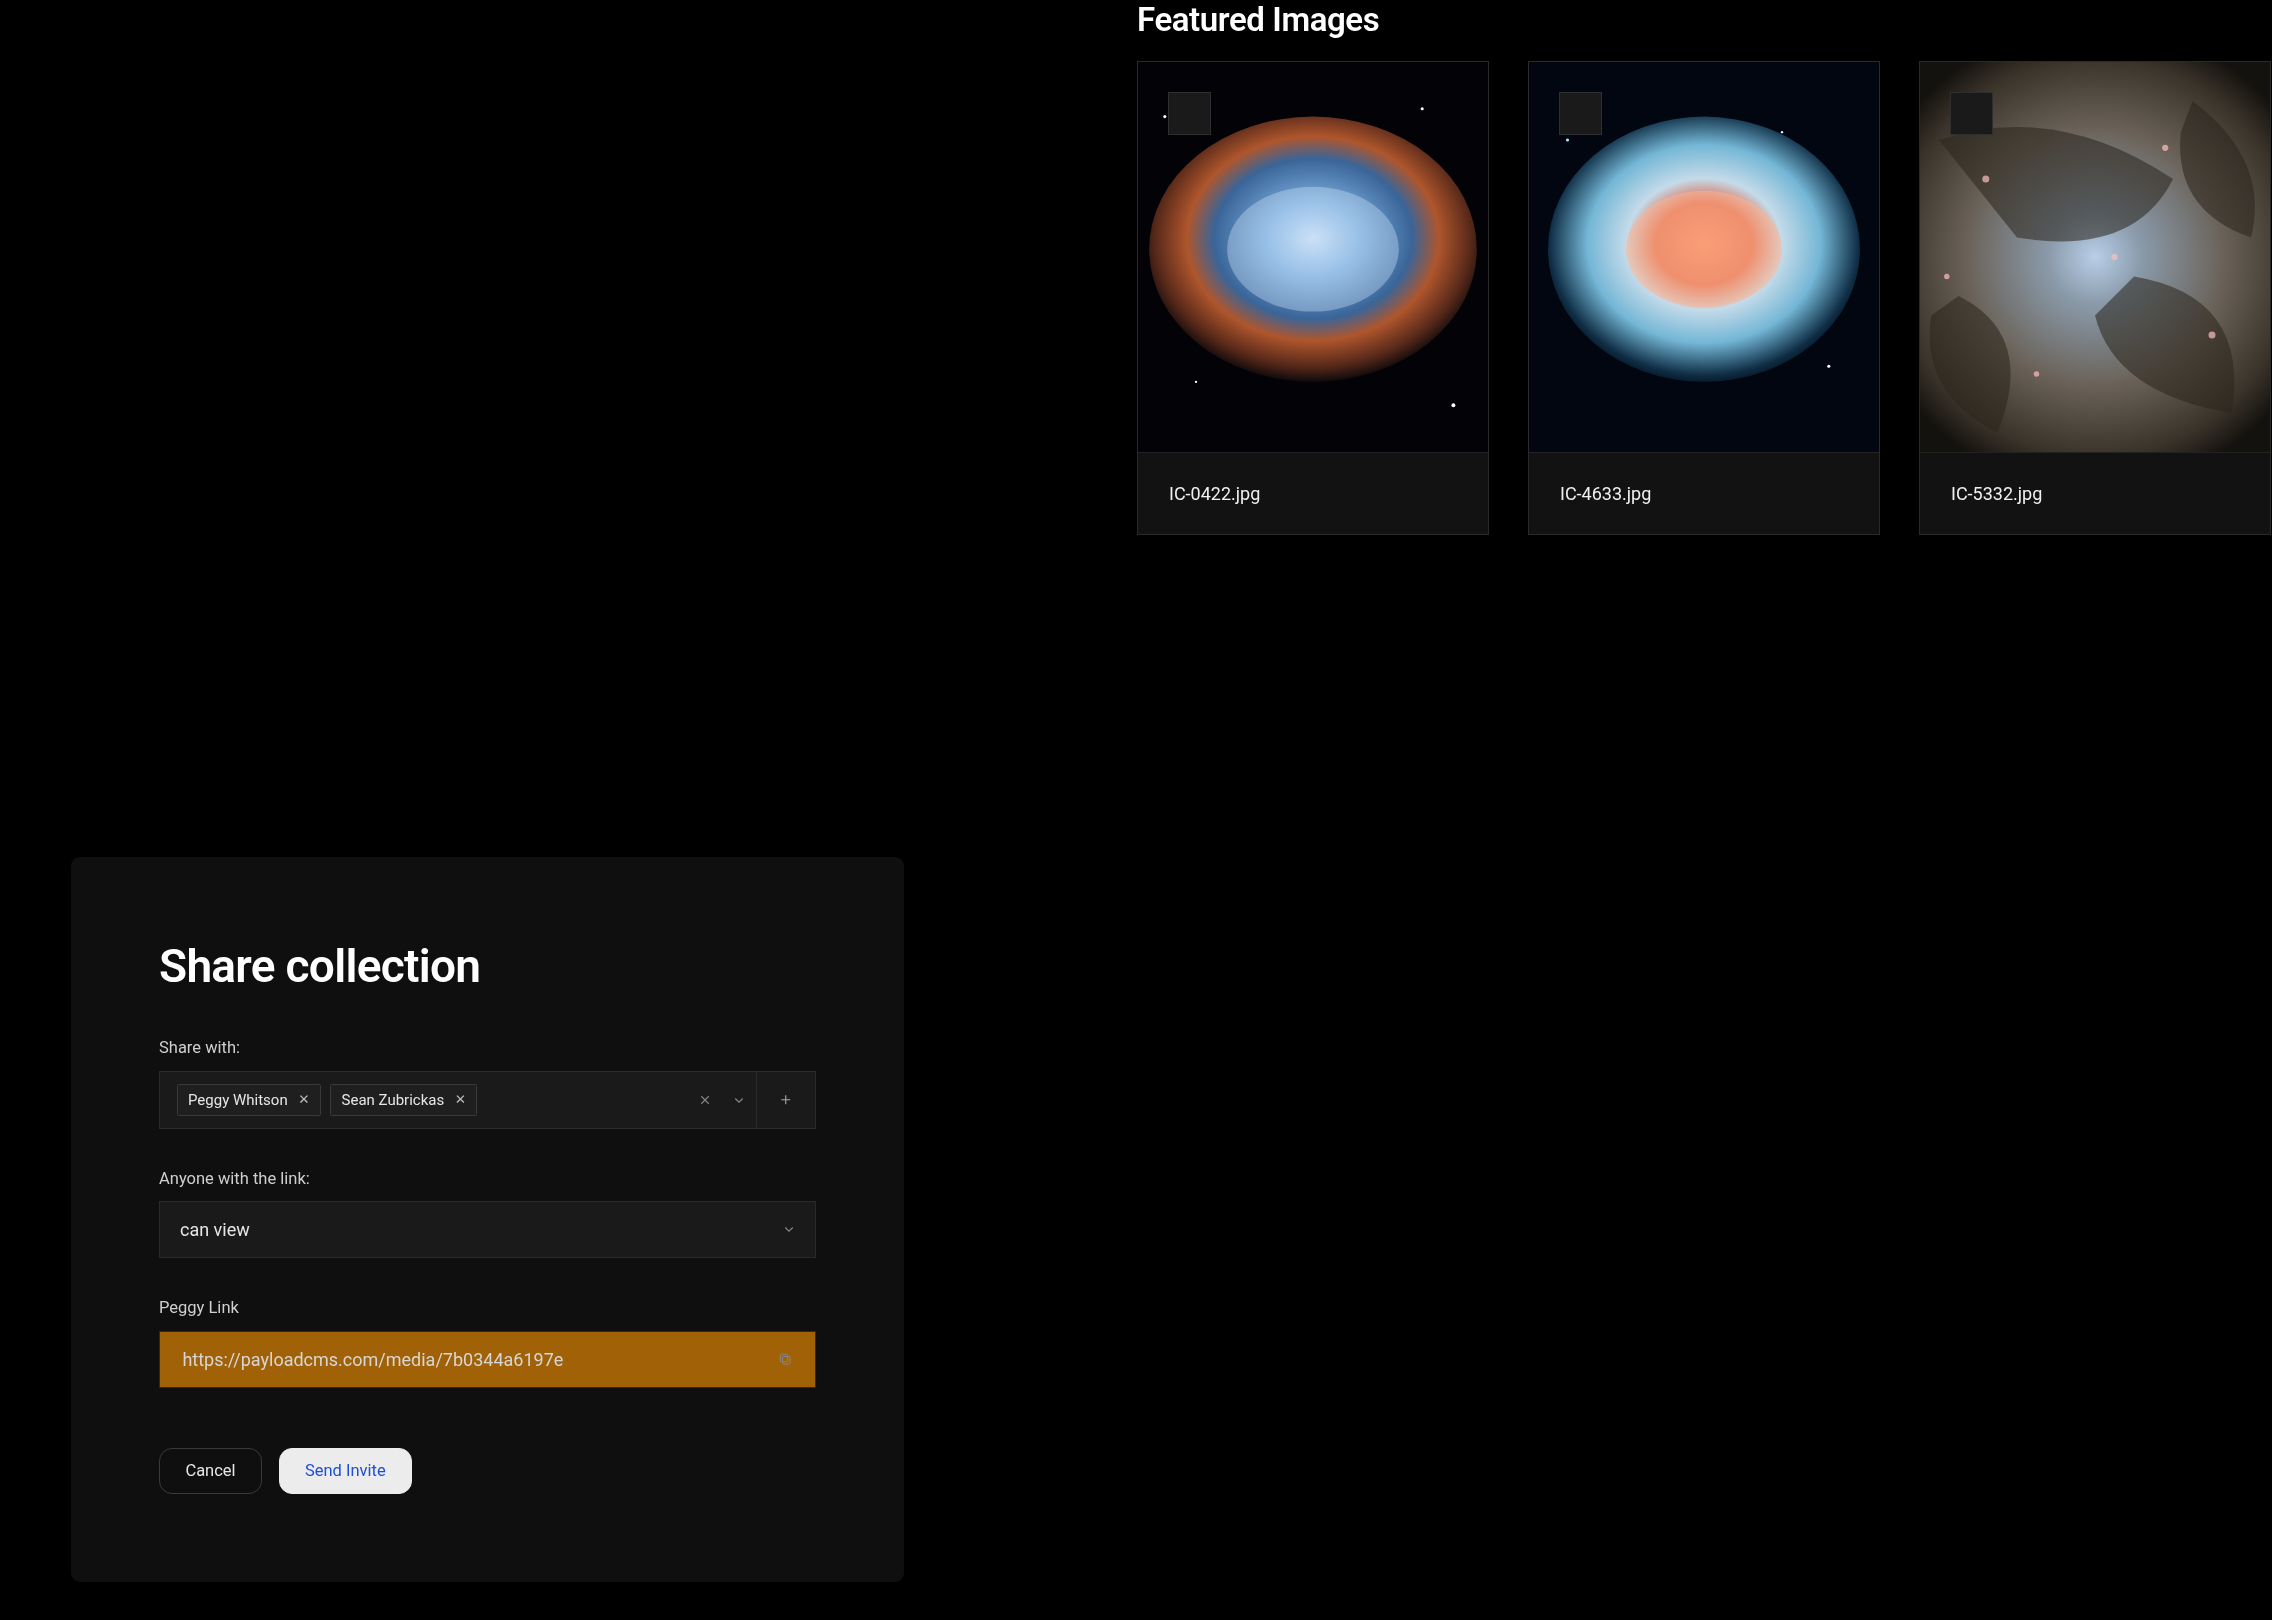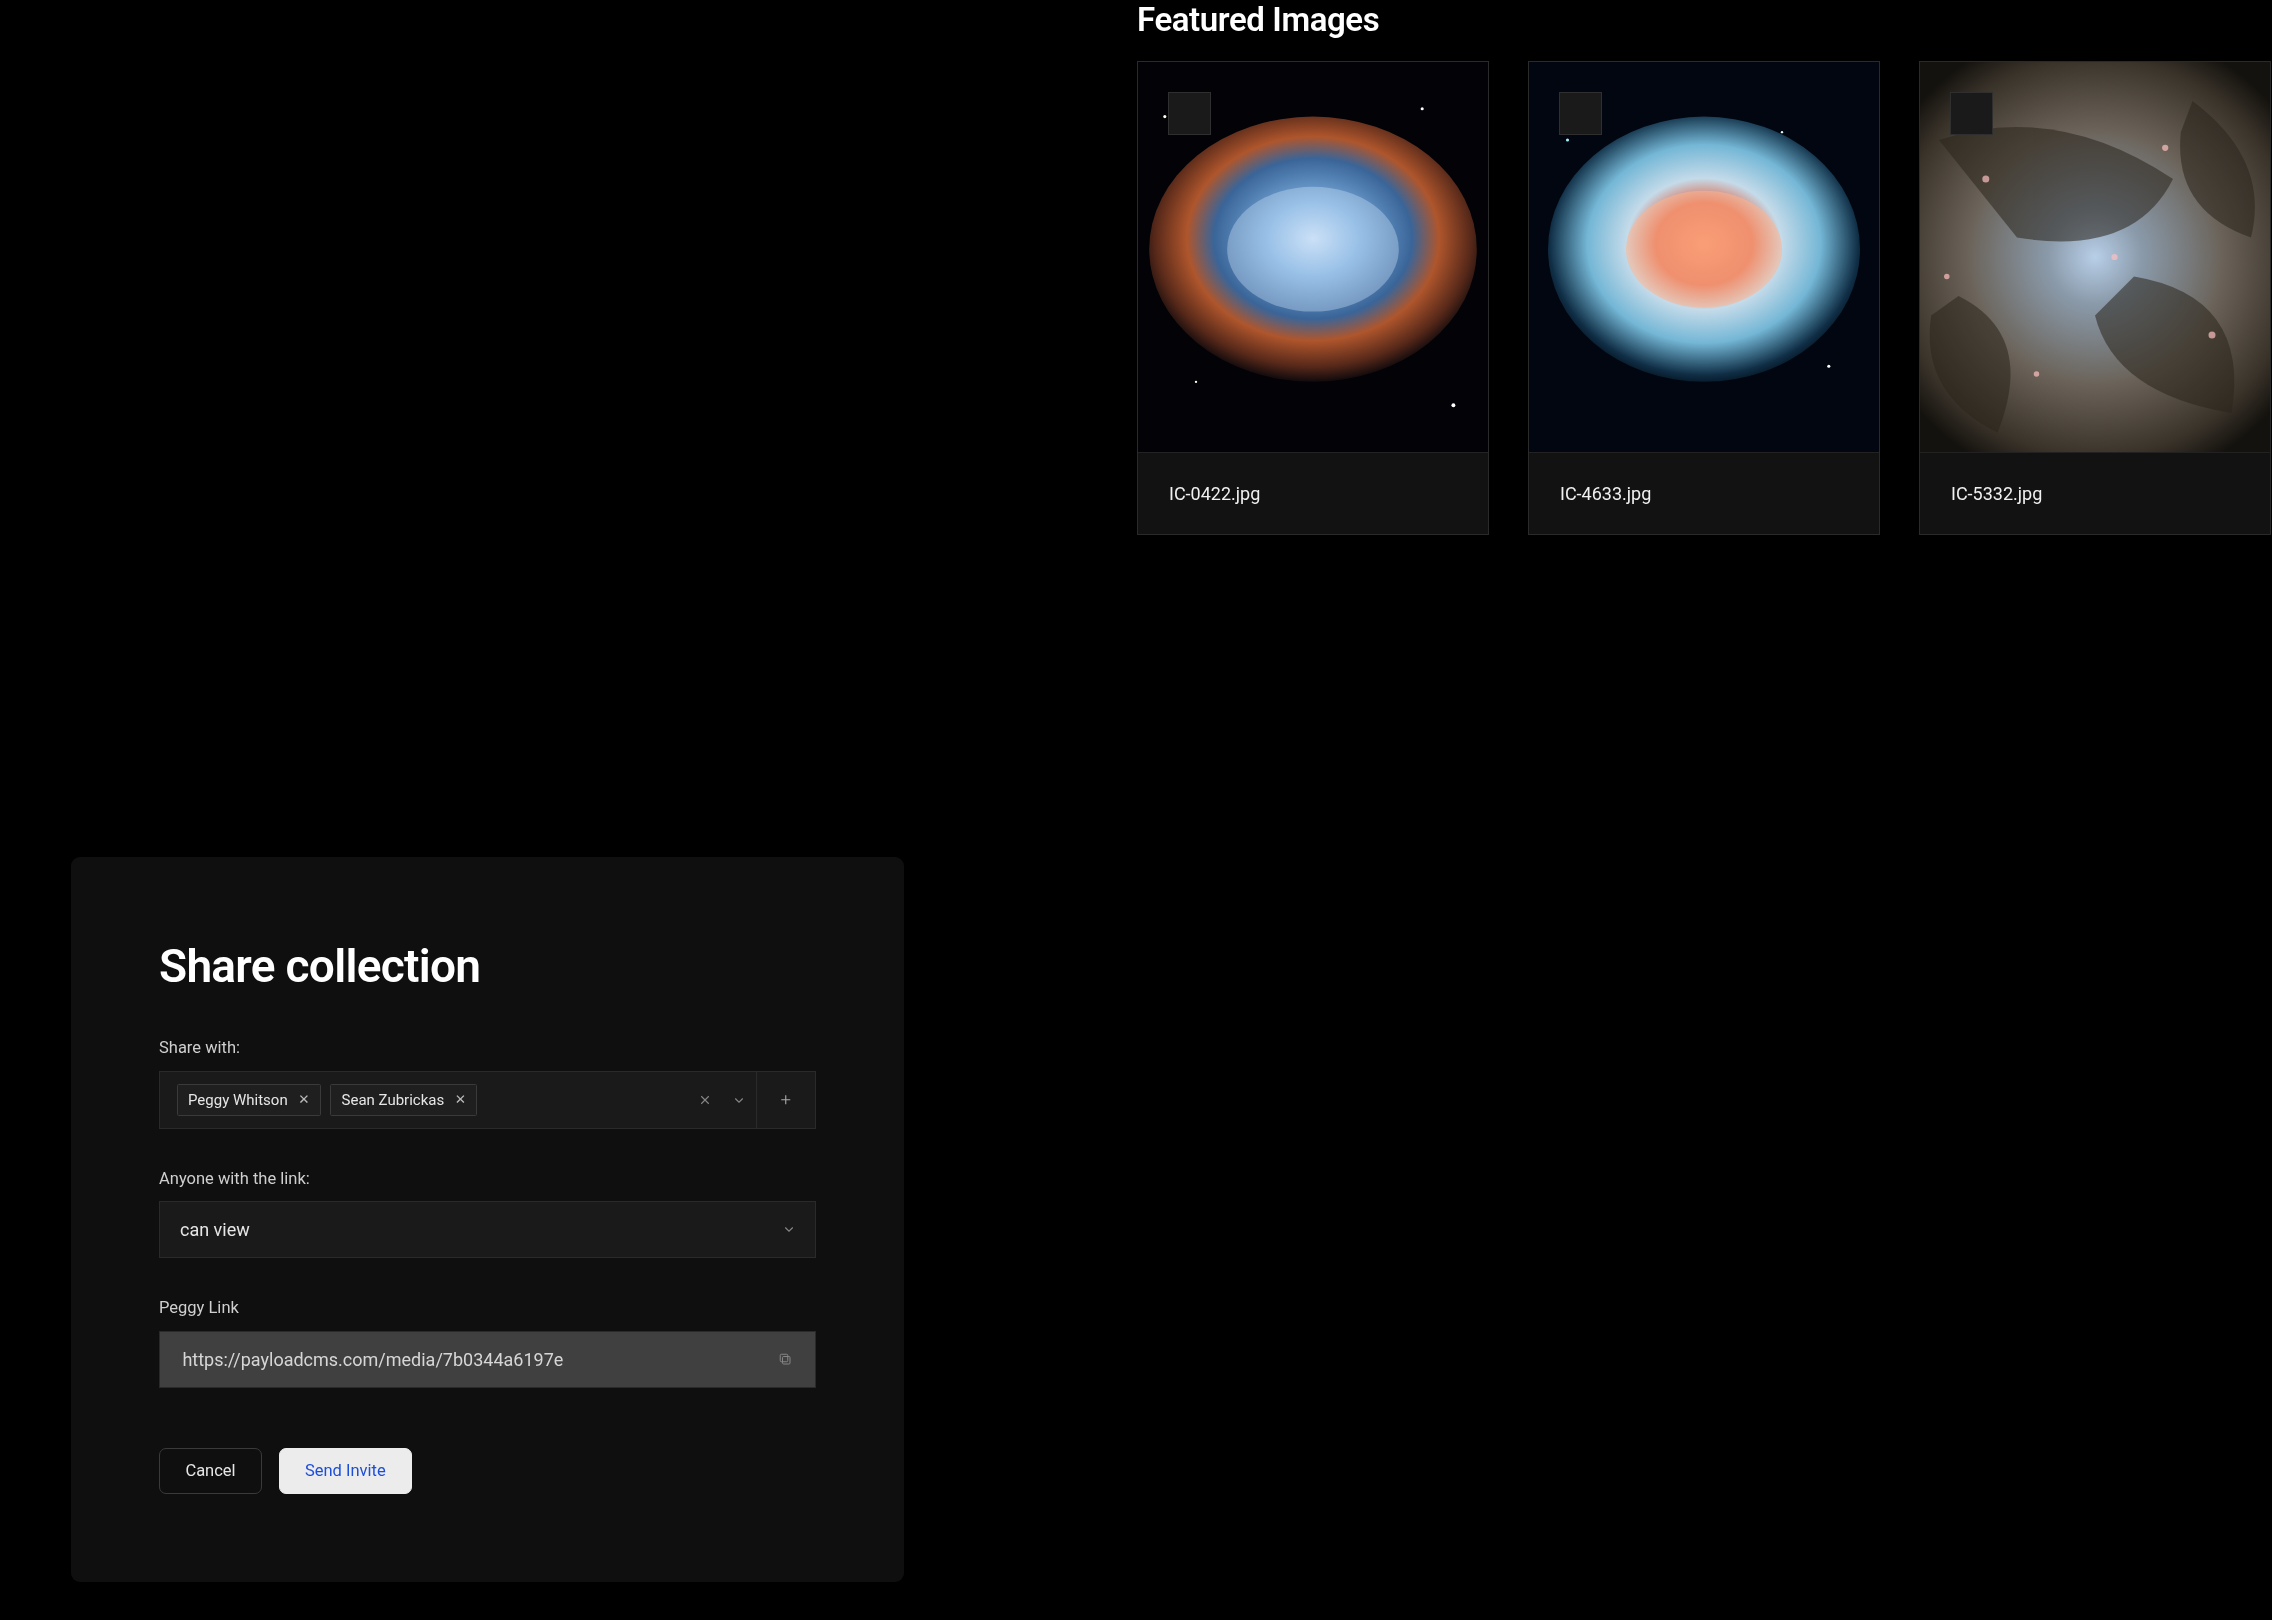--- a/index.html
+++ b/index.html
@@ -175,21 +175,21 @@
     }
     .chevron {
       font-size: 13.5px;
       color: #888;
     }
 
     .link-row {
       display: flex;
       align-items: center;
       justify-content: space-between;
-      background: #404040;
+      background: #a16207;
       border: 0.7px solid #2a2a2a;
       height: 57px;
       padding: 0 22.4px;
       margin-bottom: 60px;
     }
     .link-text {
       font-size: 18px;
       color: #d6d6d6;
       overflow: hidden;
       white-space: nowrap;
@@ -204,21 +204,21 @@
       display: flex;
       gap: 16.5px;
     }
     .btn {
       display: inline-flex;
       align-items: center;
       justify-content: center;
       height: 46px;
       padding: 0 25.4px;
       font-size: 16.5px;
-      border-radius: 7px;
+      border-radius: 13px;
       cursor: pointer;
     }
     .btn-secondary {
       background: #0f0f0f;
       border: 0.7px solid #3a3a3a;
       color: #e6e6e6;
     }
     .btn-primary {
       background: #ececec;
       color: #1d4ed8;

